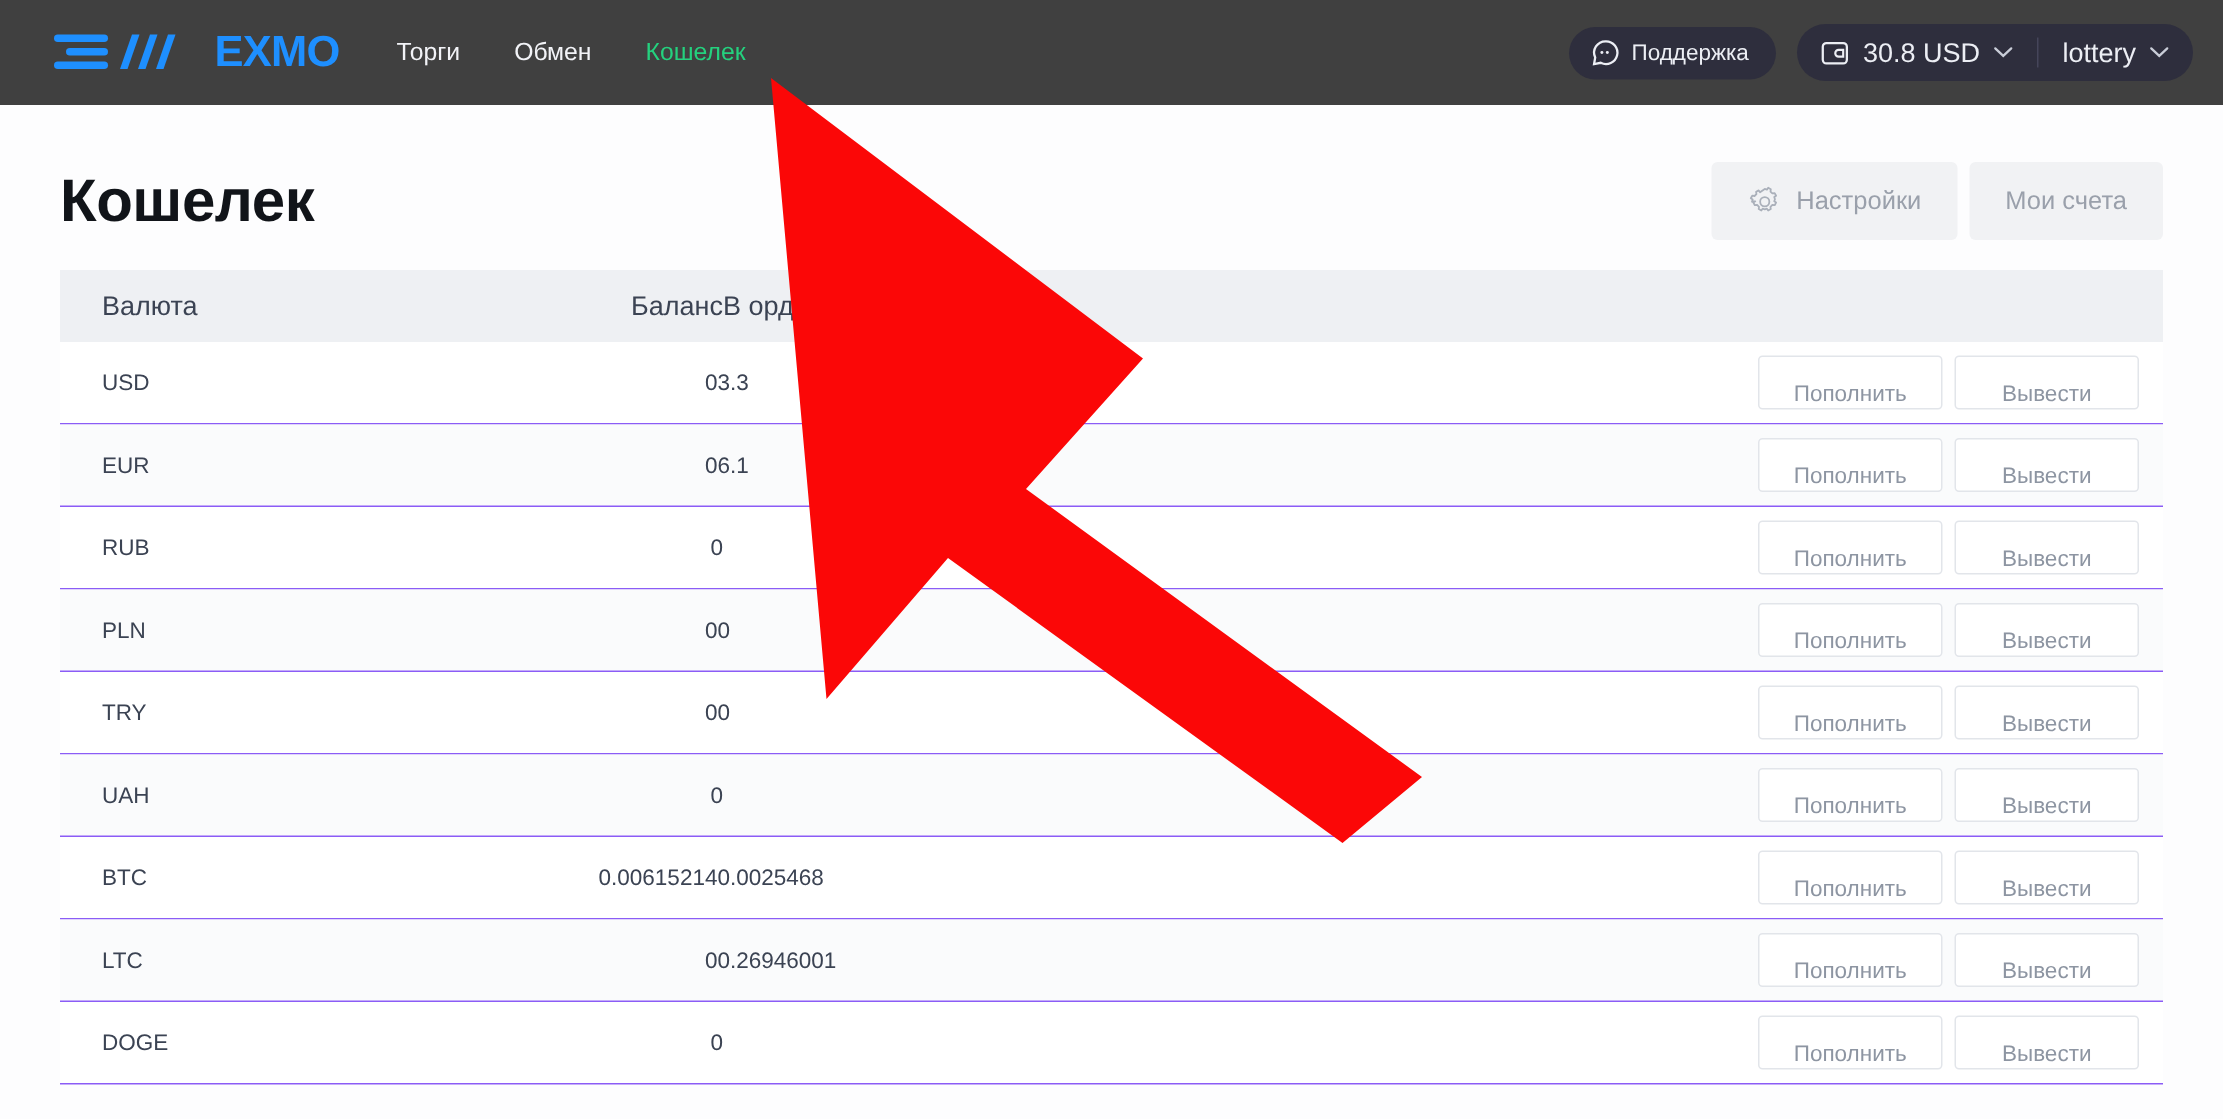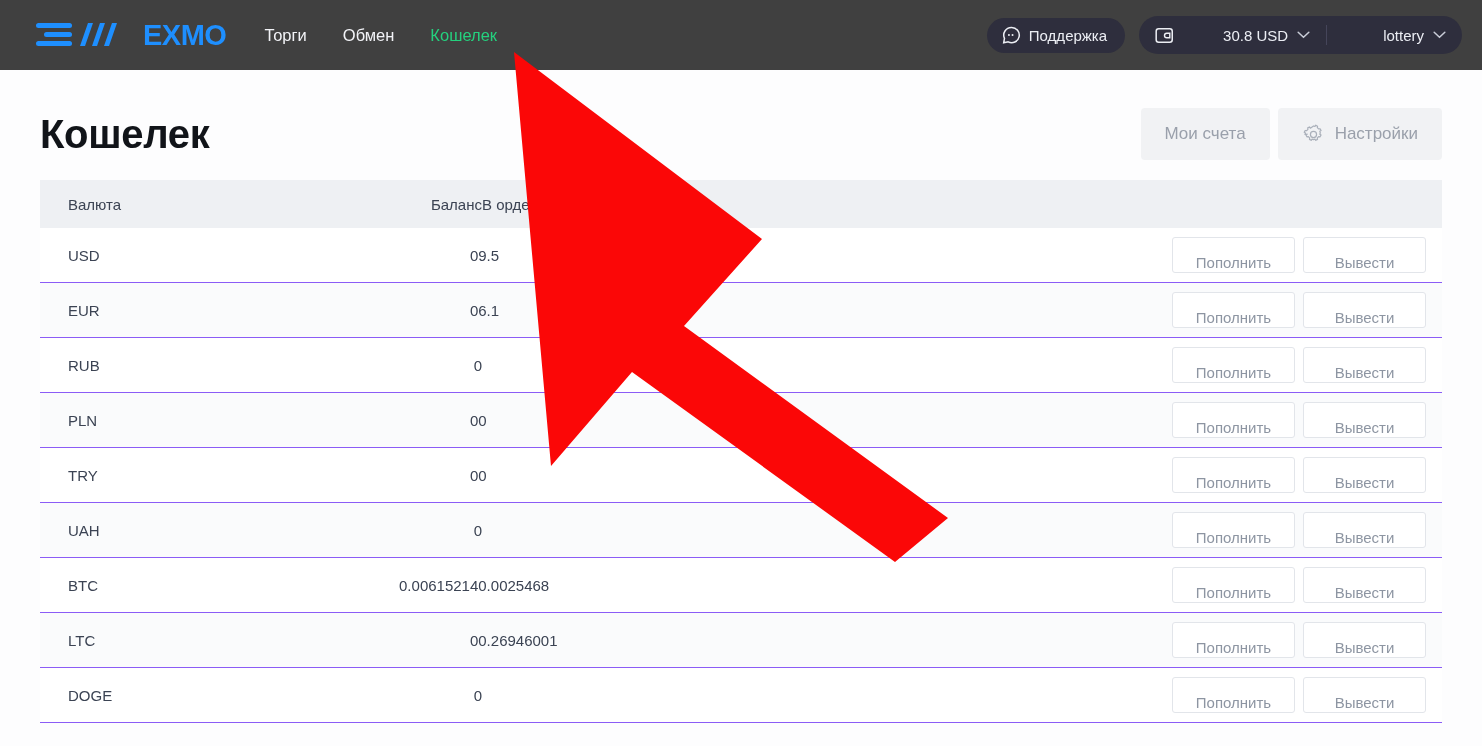--- a/index.html
+++ b/index.html
@@ -43,21 +43,21 @@
   }
   .support-pill .label{ font-size:15px; color:#eceef4; white-space:nowrap; }
   .acct-group{
     display:flex; align-items:center;
     background:#2e2e3d; border-radius:20px; height:38px;
   }
   .acct-item{
     display:flex; align-items:center; gap:9px;
     padding:0 16px; height:100%; cursor:pointer;
   }
-  .acct-item .label{ font-size:15px; color:#eceef4; white-space:nowrap;margin-left:40px; }
+  .acct-item .label{ font-size:18px; color:#eceef4; white-space:nowrap; }
   .acct-sep{ width:1px; height:20px; background:#45455a; }
   .chev{ display:block; }
 
   
   .page{ position:relative; padding:0 40px; }
   .page-head{
     display:flex; align-items:center;
     height:110px; padding-top:18px;
   }
   .page-title{
@@ -70,21 +70,21 @@
     height:52px; padding:0 24px; cursor:pointer;
     font-family:"Liberation Sans", sans-serif;
     font-size:17px; color:#9aa0ab; white-space:nowrap;
   }
 
   
   .table{ width:1402px; }
   .thead{
     display:flex; align-items:center;
     height:48px; background:#eef0f3;
-    font-size:15px; color:#3b4353;
+    font-size:18px; color:#3b4353;
   }
   .row{
     display:flex; align-items:center;
     height:55px; background:#ffffff;
     border-bottom:1px solid #8b5cf6;
     font-size:15px; color:#3b4353;
   }
   .row.alt{ background:#fafbfc; }
   .c-cur{ width:210px; padding-left:28px; }
   .c-bal{ width:232px;text-align:right; }
@@ -162,44 +162,44 @@
 
   </div>
 </div>
 
 <div class="page">
 
   <div class="page-head">
     <h1 class="page-title">Кошелек</h1>
     <div class="head-actions">
       <button class="btn-soft">
-        <span>Мои счета</span>
-      </button>
-      <button class="btn-soft">
         <svg width="23" height="23" viewBox="0 0 24 24">
           <path d="M12 3.1l1.5.5.9-1.3 1.8 1-.2 1.6 1.3 1.3 1.6-.2 1 1.8-1.3.9.5 1.5-.5 1.5 1.3.9-1 1.8-1.6-.2-1.3 1.3.2 1.6-1.8 1-.9-1.3-1.5.5-1.5-.5-.9 1.3-1.8-1 .2-1.6-1.3-1.3-1.6.2-1-1.8 1.3-.9L3.1 12l.5-1.5-1.3-.9 1-1.8 1.6.2 1.3-1.3-.2-1.6 1.8-1 .9 1.3z" fill="none" stroke="#aab0ba" stroke-width="1.25" stroke-linejoin="round"></path>
           <circle cx="12" cy="12" r="3.2" fill="none" stroke="#aab0ba" stroke-width="1.25"></circle>
         </svg>
         <span>Настройки</span>
+      </button>
+      <button class="btn-soft">
+        <span>Мои счета</span>
       </button>
     </div>
   </div>
 
   <div class="table">
     <div class="thead">
       <div class="c-cur">Валюта</div>
       <div class="c-bal">Баланс</div>
       <div class="c-ord">В ордерах</div>
       <div class="c-act"></div>
     </div>
     <div id="rows">
         <div class="row">
           <div class="c-cur">USD</div>
           <div class="c-bal">0</div>
-          <div class="c-ord">9.5</div>
+          <div class="c-ord">3.3</div>
           <div class="c-act">
             <button class="tbtn">Пополнить</button>
             <button class="tbtn">Вывести</button>
           </div>
         </div>
         <div class="row alt">
           <div class="c-cur">EUR</div>
           <div class="c-bal">0</div>
           <div class="c-ord">6.1</div>
           <div class="c-act">

